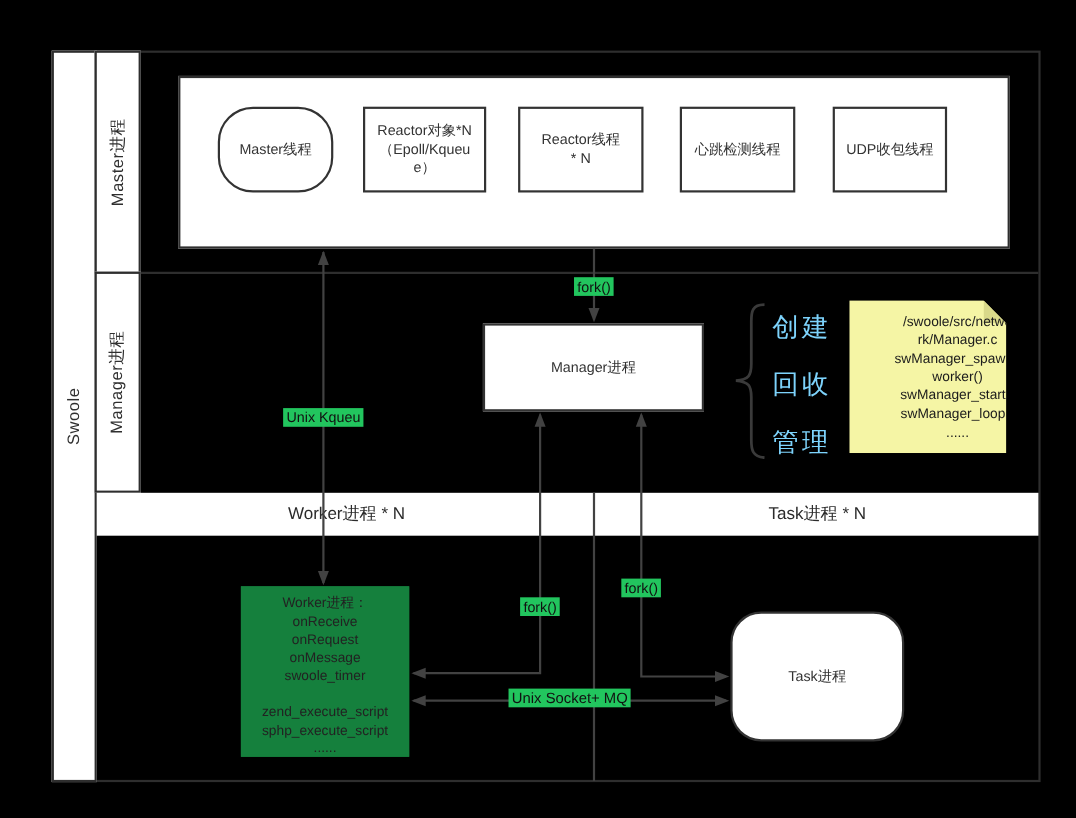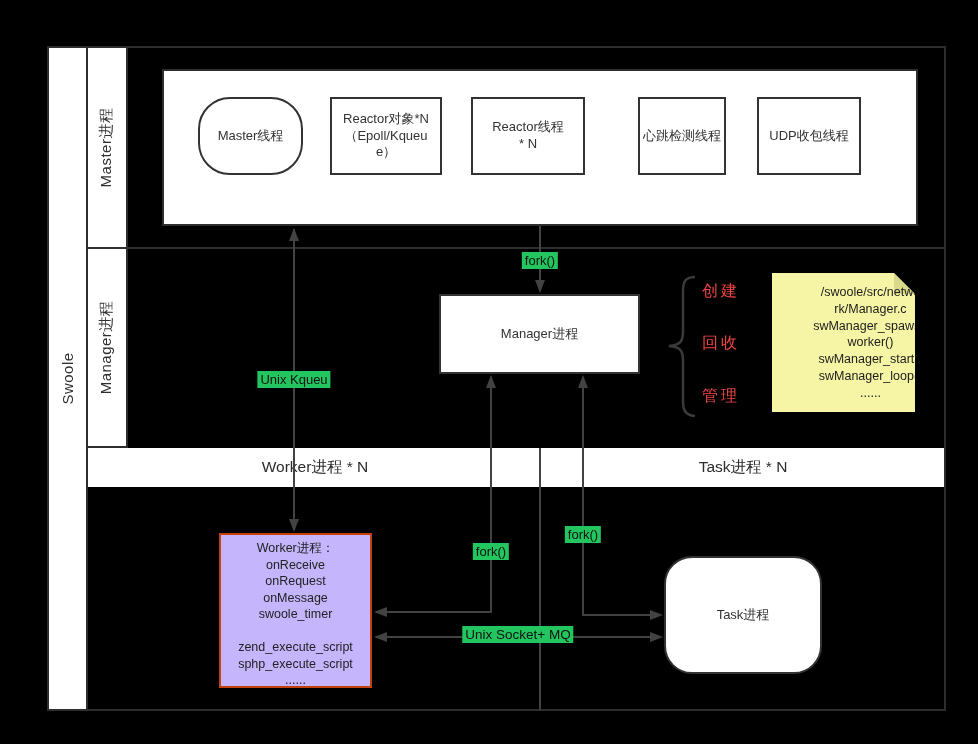--- a/index.html
+++ b/index.html
@@ -15,42 +15,42 @@
   #lane-master{left:86px;top:46px;width:42px;height:203px;}
   #lane-manager{left:86px;top:247px;width:42px;height:201px;}
   .vlabel{transform:rotate(-90deg);white-space:nowrap;font-size:15px;color:#2f2f2f;letter-spacing:.5px;}
   
   #master-panel{left:162px;top:69px;width:756px;height:157px;background:#fff;border:2px solid #2e2e2e;}
   .node{background:#fff;border:2px solid #333;color:#333;display:flex;align-items:center;justify-content:center;
         text-align:center;font-size:13px;line-height:1.3;white-space:pre-line;}
   #thread-1{left:198px;top:97px;width:105px;height:78px;border-radius:32px;}
   #thread-2{left:330px;top:97px;width:112px;height:78px;}
   #thread-3{left:471px;top:97px;width:114px;height:78px;}
-  #thread-4{left:638px;top:97px;width:88px;height:78px;}
+  #thread-4{left:618px;top:97px;width:105px;height:78px;}
   #thread-5{left:757px;top:97px;width:104px;height:78px;}
   #manager-box{left:439px;top:294px;width:201px;height:80px;}
   
   #band{left:88px;top:448px;width:856px;height:39px;background:#fff;}
   .band-text{position:absolute;top:467px;transform:translate(-50%,-50%);font-size:15.5px;color:#2b2b2b;white-space:nowrap;}
   #band-worker{left:315px;}
   #band-task{left:743px;}
   
-  #worker-box{left:219px;top:533px;width:153px;height:155px;background:#c4b5fd;border:2px solid #c2410c;
+  #worker-box{left:219px;top:533px;width:153px;height:155px;background:#15803d;border:2px solid #15803d;
               color:#222;font-size:12.5px;line-height:16.5px;text-align:center;white-space:pre-line;padding-top:5px;}
   #task-box{left:664px;top:556px;width:158px;height:118px;border-radius:28px;}
   
   .linelabel{position:absolute;transform:translateX(-50%);background:#22c55e;color:#111;
              font-size:13px;line-height:17px;padding:0 3px;white-space:nowrap;z-index:5;}
   #label-fork-top{left:540px;top:252px;}
   #label-unix-socket{left:294px;top:371px;}
   #label-fork-worker{left:491px;top:543px;}
   #label-fork-task{left:583px;top:526px;}
   #label-mq{left:518px;top:626px;font-size:13.5px;}
   
-  .duty{position:absolute;left:702px;font-size:16px;letter-spacing:3px;color:#ef4444;white-space:nowrap;}
+  .duty{position:absolute;left:702px;font-size:24px;letter-spacing:3px;color:#7dd3fc;white-space:nowrap;}
   #duty-1{top:281px;} #duty-2{top:333px;} #duty-3{top:386px;}
   
   #note{left:772px;top:273px;width:143px;height:139px;background:#f5f5a5;
         clip-path:polygon(0 0,calc(100% - 21px) 0,100% 21px,100% 100%,0 100%);z-index:4;}
   #note-fold{position:absolute;right:0;top:0;width:21px;height:21px;background:#d9d98a;
              clip-path:polygon(0 0,100% 100%,0 100%);}
   #note-text{position:absolute;left:0;top:11px;width:100%;text-align:center;color:#1c1c1c;
              font-size:12.5px;line-height:16.8px;white-space:pre-line;padding-left:27px;}
   #connectors{position:absolute;left:0;top:0;z-index:3;pointer-events:none;}
 </style>

